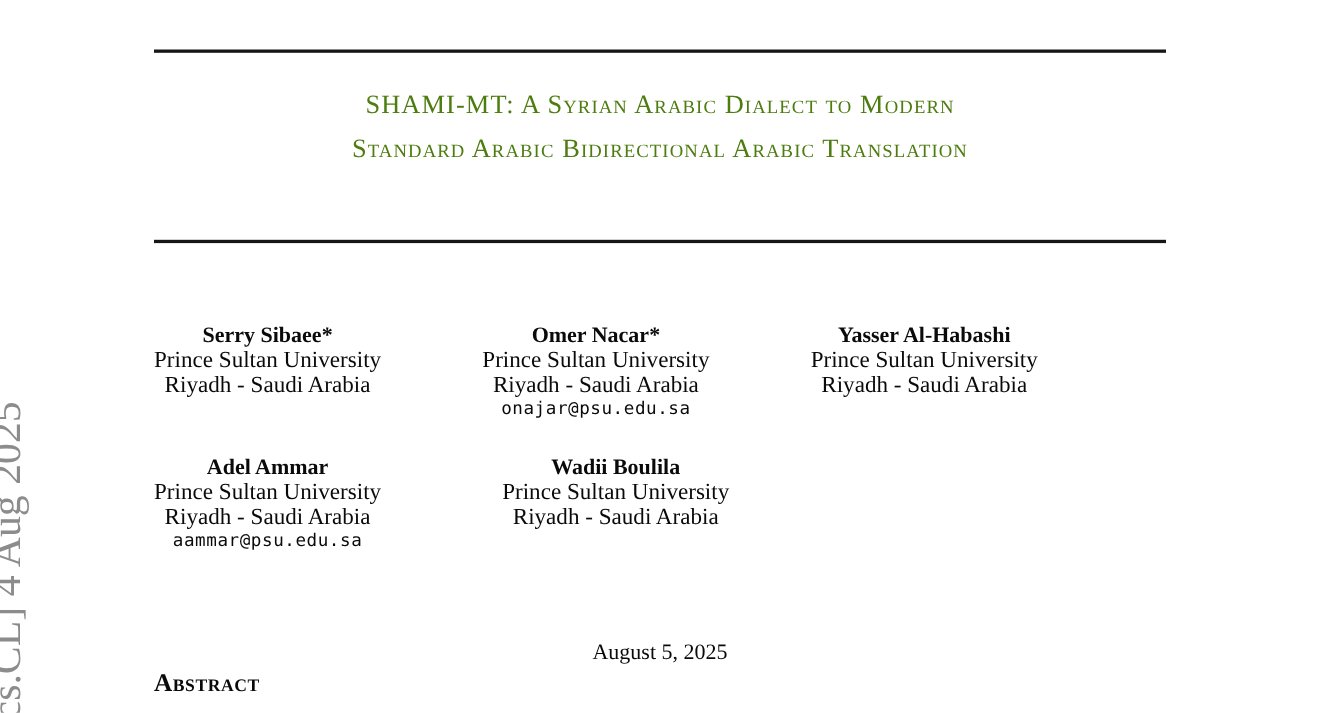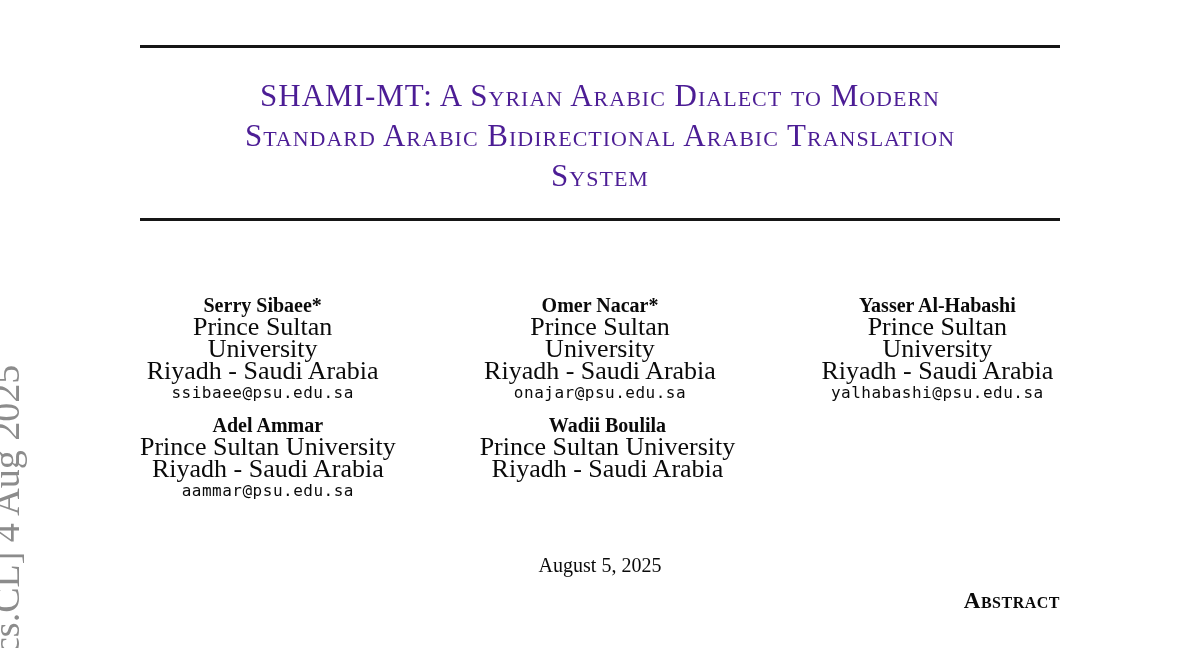--- a/index.html
+++ b/index.html
@@ -26,69 +26,69 @@
 
   .title {
     position: absolute;
     top: 76px;
     left: 120px;
     width: 960px;
     margin: 0;
     text-align: center;
     font-variant: small-caps;
     font-weight: 500;
-    font-size: 31px;
+    font-size: 24px;
     line-height: 40px;
     letter-spacing: 1px;
-    color: #4c1d95;
+    color: #4d7c0f;
   }
   .title .tline { display: block; }
 
   .authors-row {
     position: absolute;
     left: 140px;
     width: 920px;
     display: flex;
     justify-content: flex-start;
   }
   .row1 { top: 294px; gap: 92px; }
-  .row2 { top: 414px; gap: 84px; }
+  .row2 { top: 414px; gap: 110px; }
 
   .author { text-align: center; min-width: 196px; }
   .author-name {
     font-weight: bold;
     font-size: 20px;
     line-height: 22px;
   }
   .author-affil, .author-loc {
-    font-size: 26px;
+    font-size: 21px;
     line-height: 22px;
   }
   .author-email {
     font-family: "DejaVu Sans Mono", "Liberation Mono", monospace;
     font-size: 16px;
     line-height: 21px;
     letter-spacing: 0.5px;
   }
 
   .date-line {
     position: absolute;
-    top: 554px;
+    top: 582px;
     left: 140px;
     width: 920px;
     text-align: center;
     font-size: 20px;
   }
 
   .abstract-heading {
     position: absolute;
-    top: 588px;
+    top: 608px;
     left: 140px;
     width: 920px;
-    text-align: right;
+    text-align: left;
     font-variant: small-caps;
     font-weight: bold;
     font-size: 23px;
     letter-spacing: 0.5px;
   }
 
   .watermark {
     position: absolute;
     left: 27px;
     bottom: -6px;
@@ -106,43 +106,40 @@
 
 <div class="page">
 
   <div class="watermark">cs.CL]  4 Aug 2025</div>
 
   <div class="rule rule-top"></div>
 
   <h1 class="title">
     <span class="tline">SHAMI-MT: A Syrian Arabic Dialect to Modern</span>
     <span class="tline">Standard Arabic Bidirectional Arabic Translation</span>
-    <span class="tline">System</span>
   </h1>
 
   <div class="rule rule-bottom"></div>
 
   <div class="authors-row row1">
     <div class="author">
       <div class="author-name">Serry Sibaee*</div>
       <div class="author-affil">Prince Sultan University</div>
       <div class="author-loc">Riyadh - Saudi Arabia</div>
-      <div class="author-email">ssibaee@psu.edu.sa</div>
     </div>
     <div class="author">
       <div class="author-name">Omer Nacar*</div>
       <div class="author-affil">Prince Sultan University</div>
       <div class="author-loc">Riyadh - Saudi Arabia</div>
       <div class="author-email">onajar@psu.edu.sa</div>
     </div>
     <div class="author">
       <div class="author-name">Yasser Al-Habashi</div>
       <div class="author-affil">Prince Sultan University</div>
       <div class="author-loc">Riyadh - Saudi Arabia</div>
-      <div class="author-email">yalhabashi@psu.edu.sa</div>
     </div>
   </div>
 
   <div class="authors-row row2">
     <div class="author">
       <div class="author-name">Adel Ammar</div>
       <div class="author-affil">Prince Sultan University</div>
       <div class="author-loc">Riyadh - Saudi Arabia</div>
       <div class="author-email">aammar@psu.edu.sa</div>
     </div>

